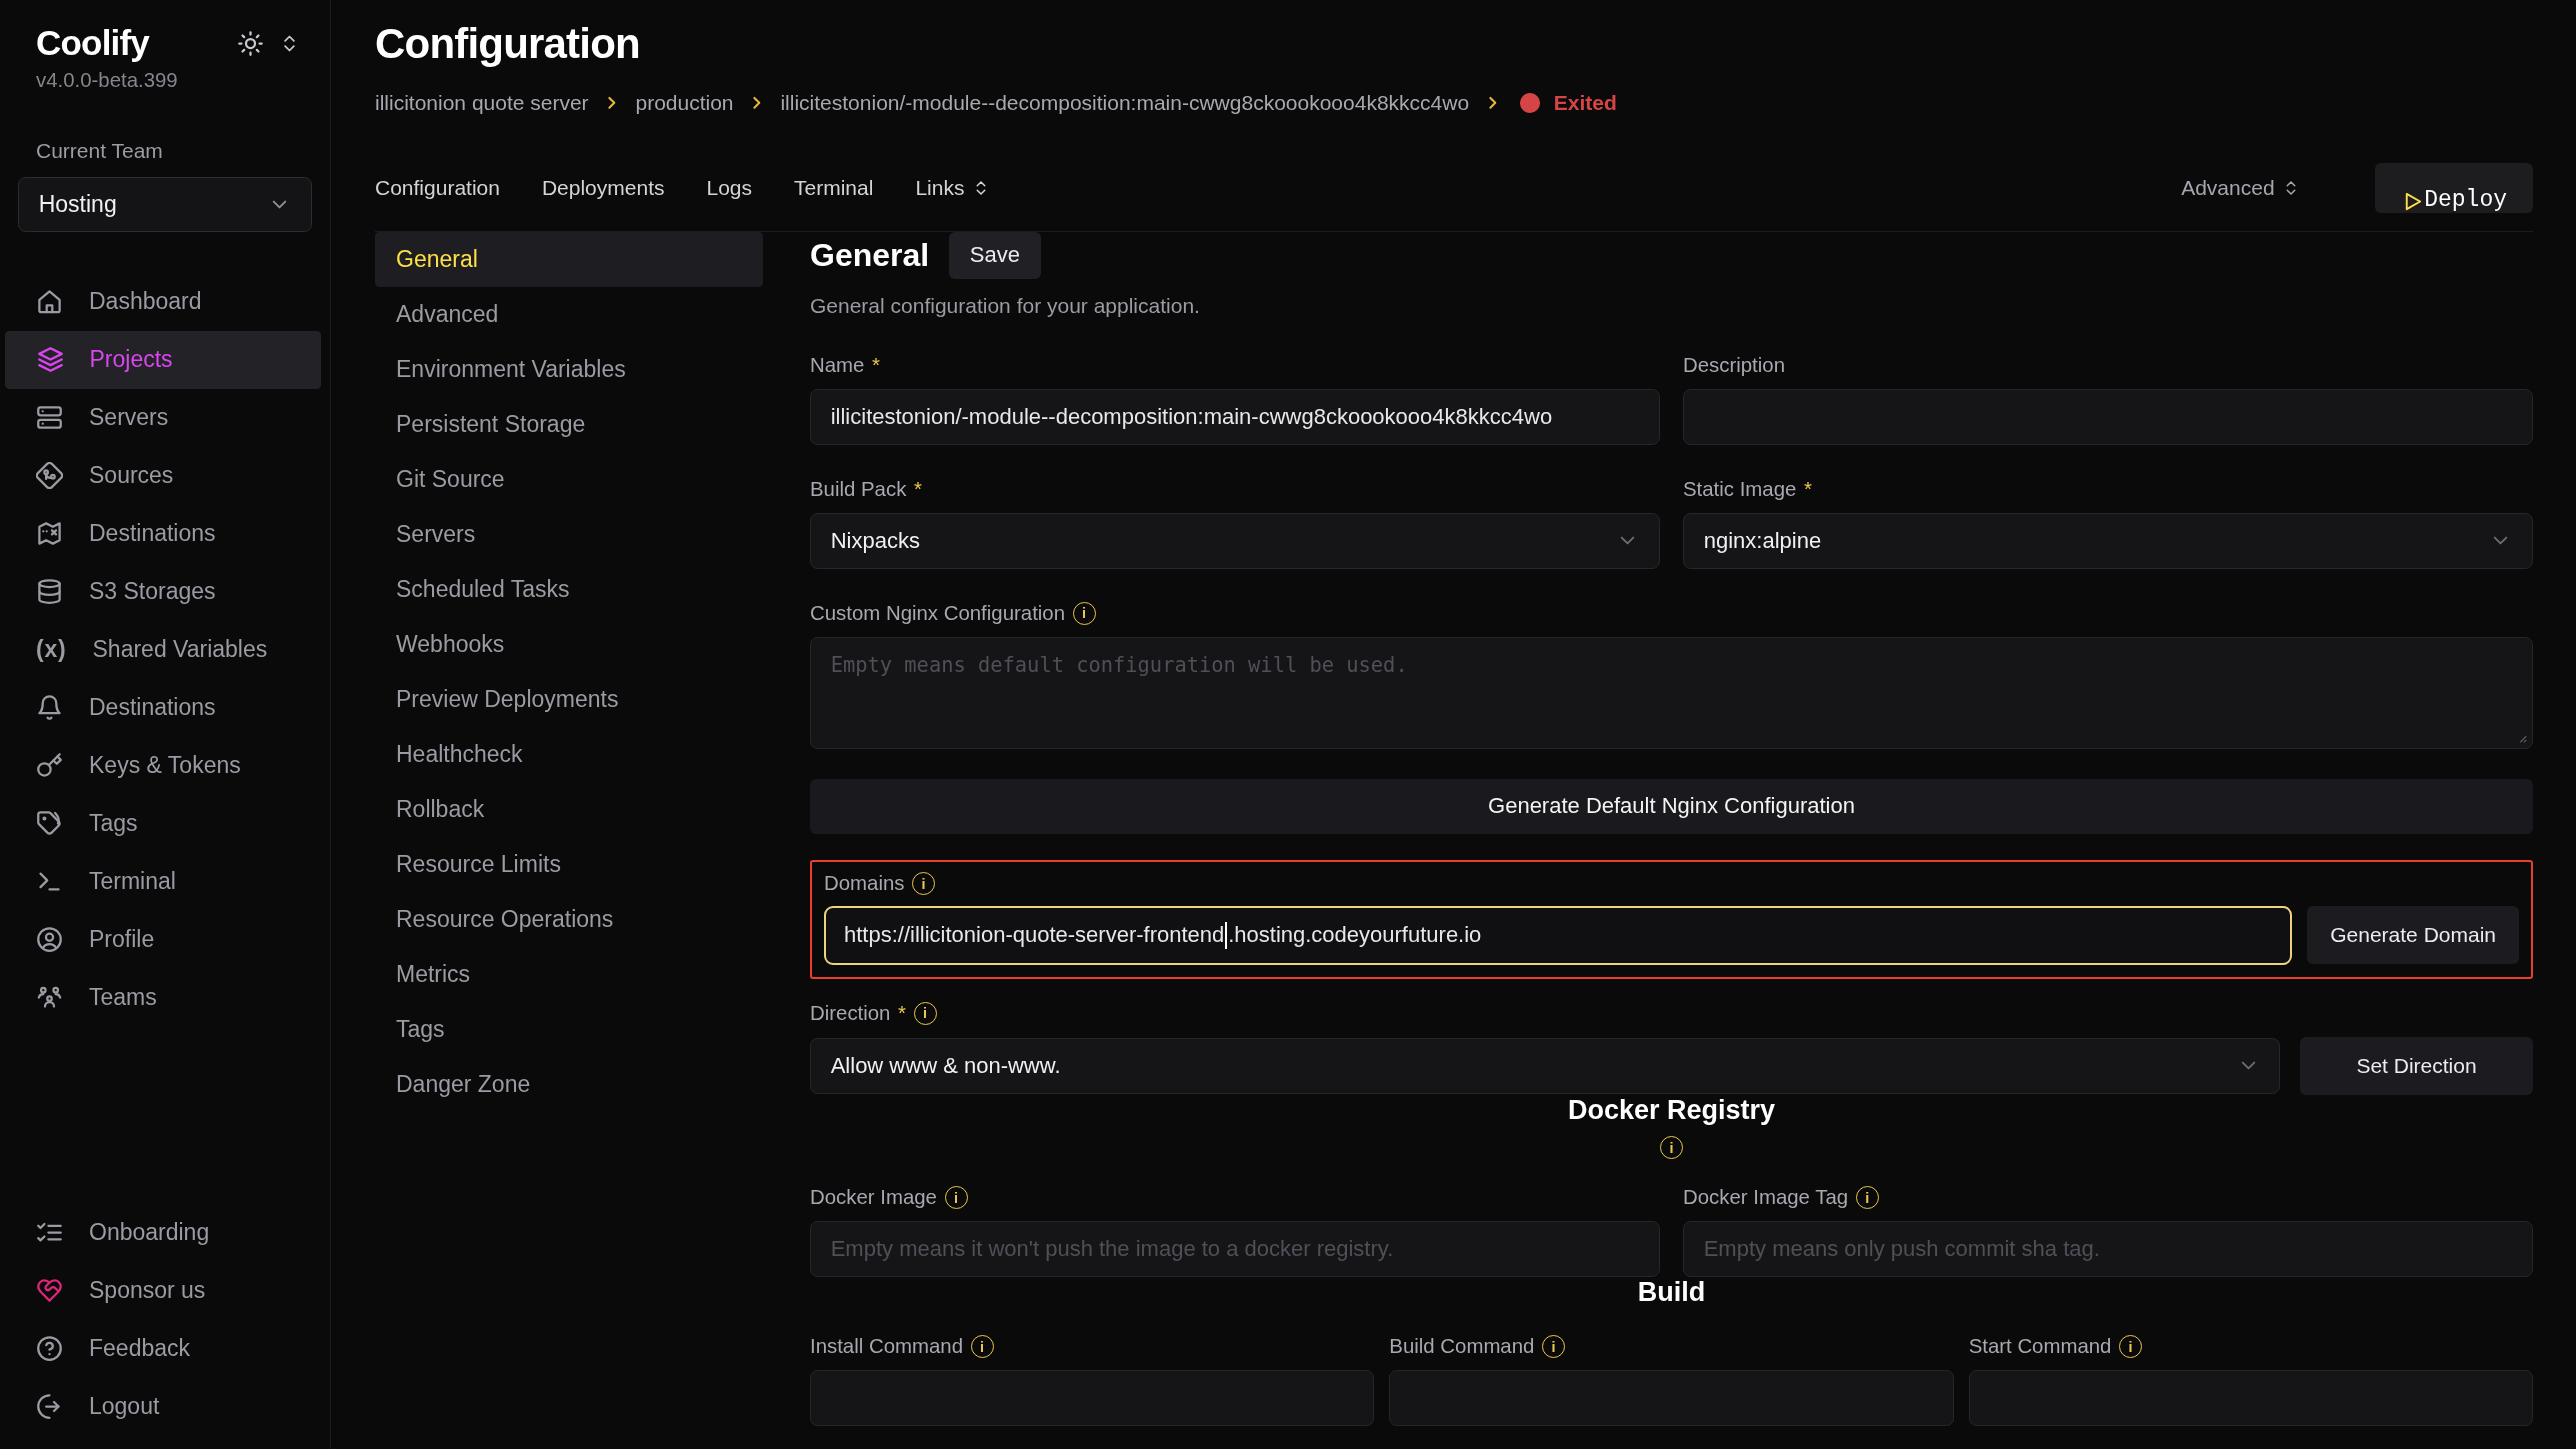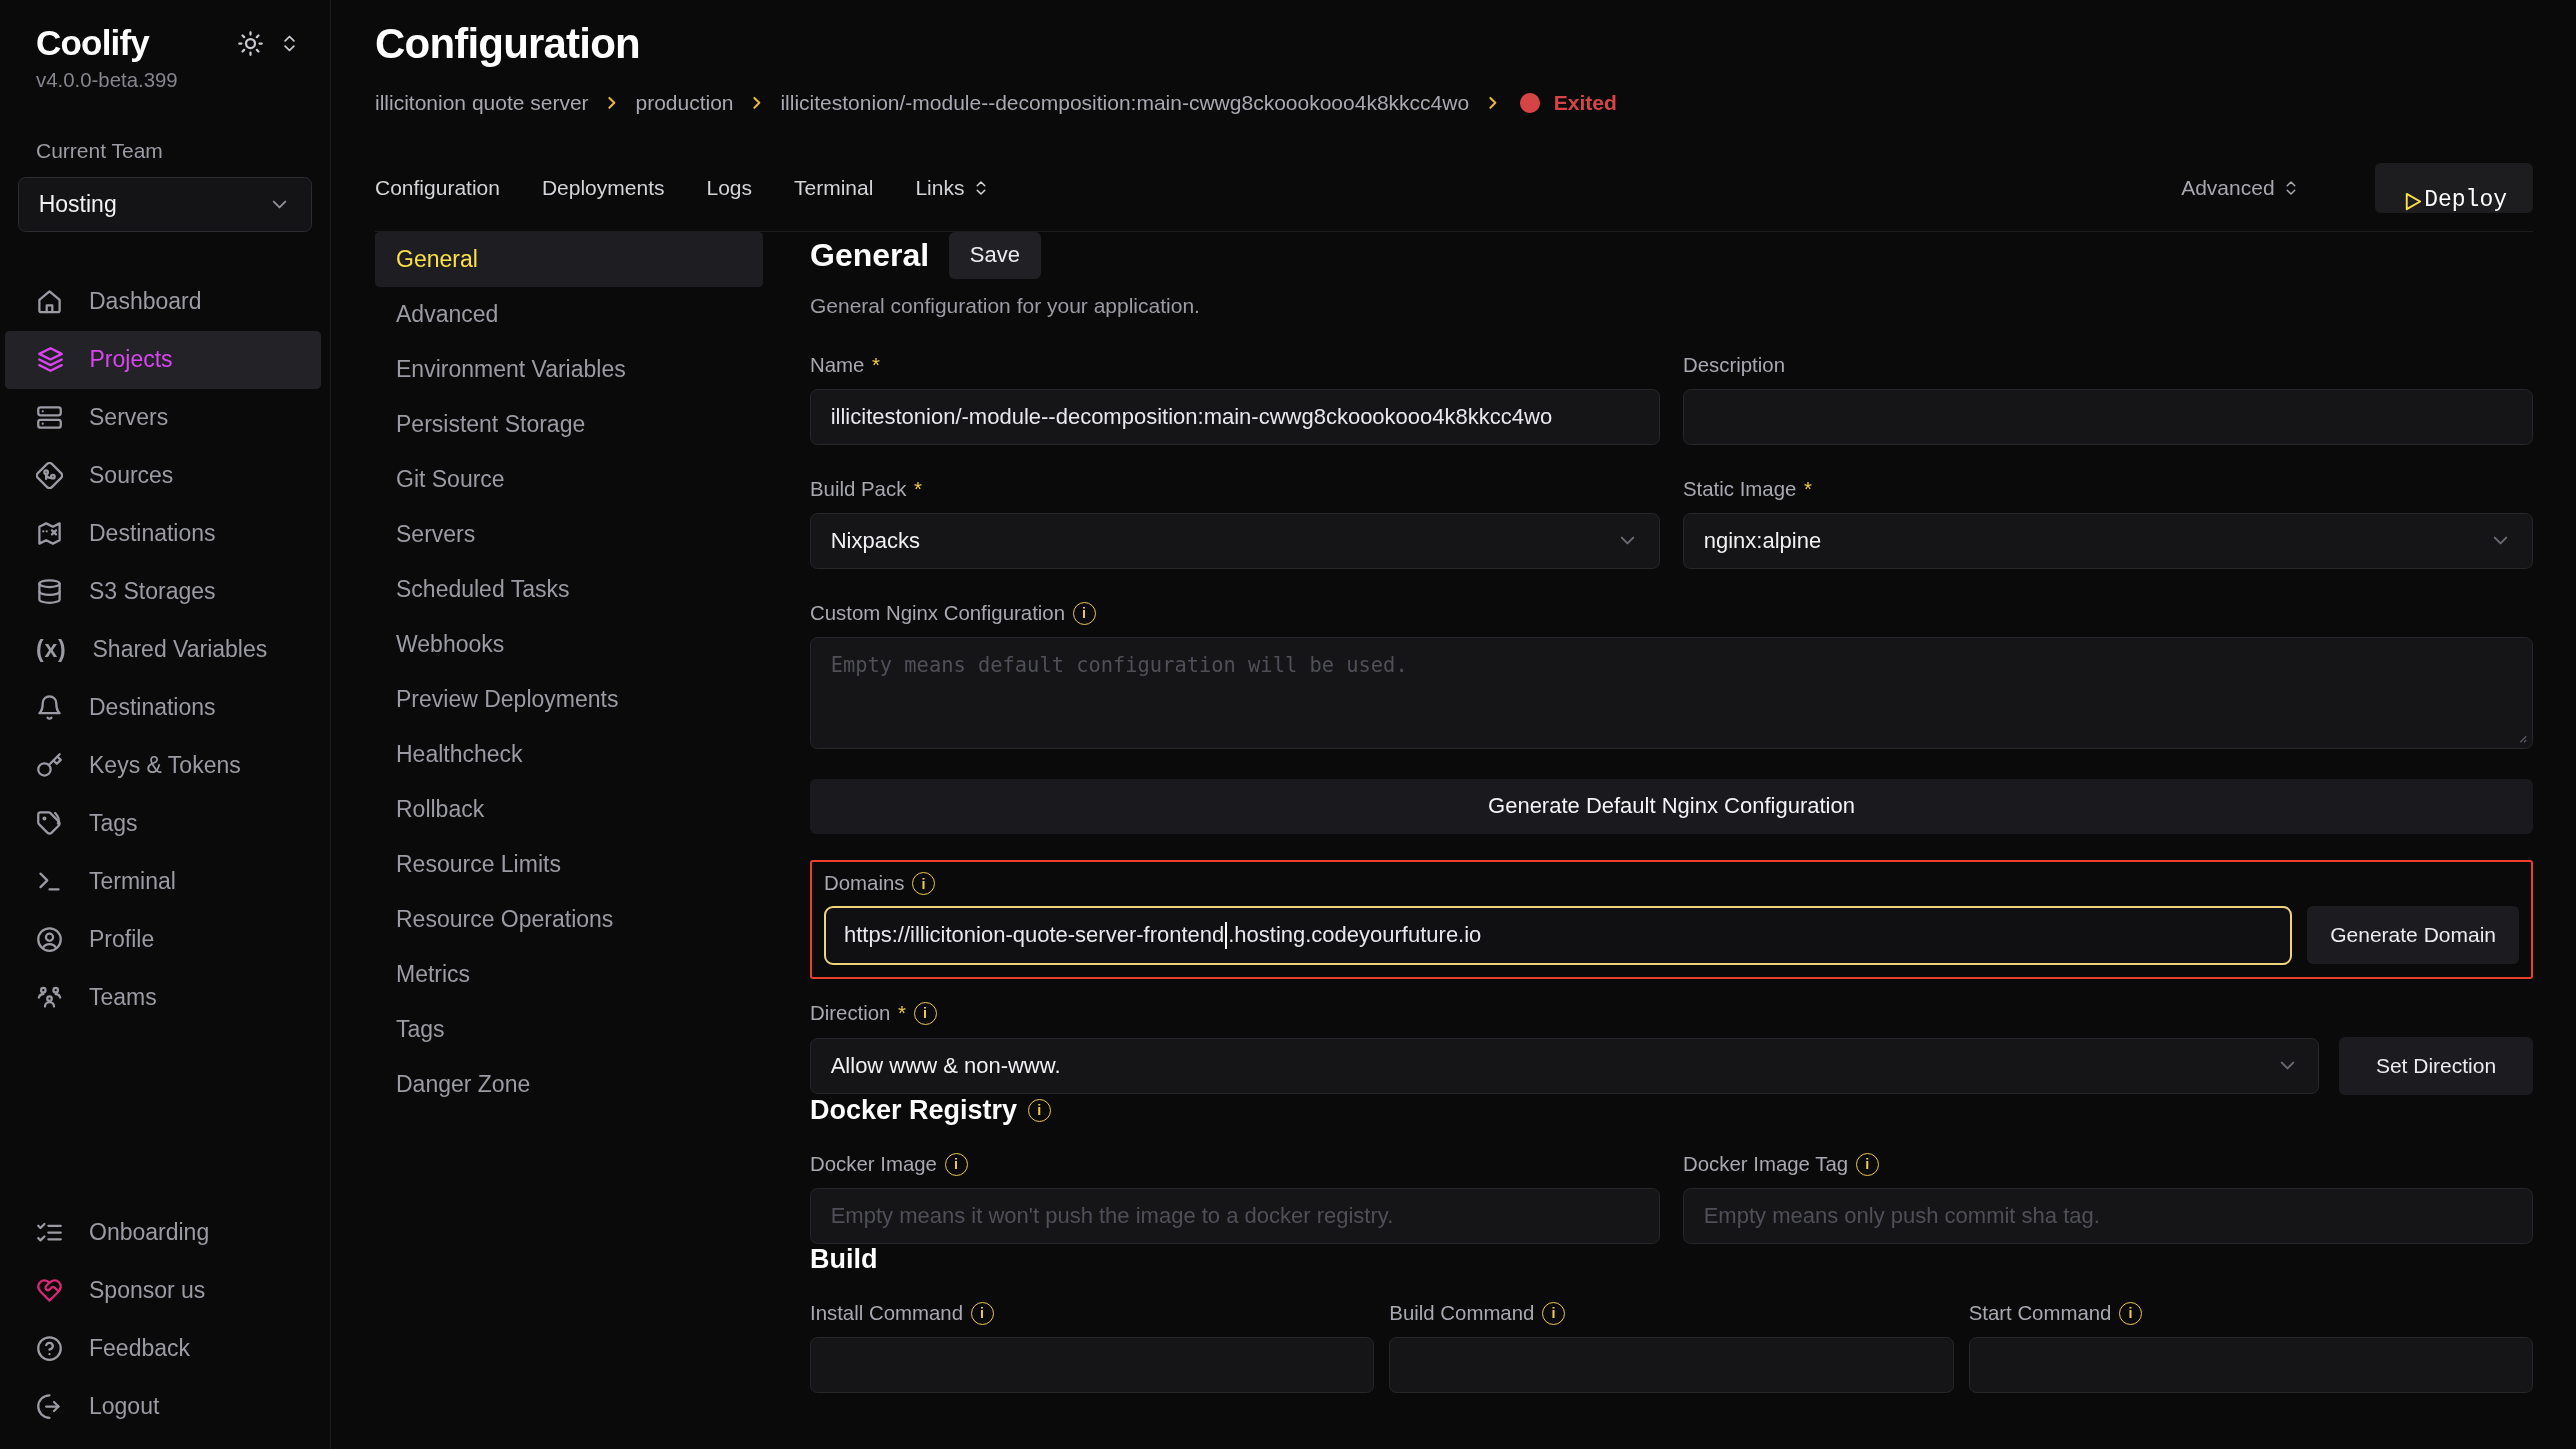--- a/index.html
+++ b/index.html
@@ -64,21 +64,21 @@
   .deploy-btn svg { color:#fde047; }
 
   .content { display:flex; }
   .subnav { width:388px; flex:none; display:flex; flex-direction:column; }
   .subnav-item { height:55px; display:flex; align-items:center; padding:0 21px; font-size:23px; color:#9b9ba3; cursor:pointer; }
   .subnav-item.active { background:#1e1e22; border-radius:4.5px; color:#fde047; }
 
   .form { flex:1; margin-left:47px; }
   .heading-row { display:flex; align-items:center; gap:19.7px; }
   h2.sec-title { margin:0; font-size:32px; font-weight:bold; color:#fff; }
-  h3.sub-title { margin:0; font-size:27px; font-weight:bold; color:#fff; display:flex; align-items:center; gap:10.6px; }
+  h3.sub-title { margin:0; font-size:27px; font-weight:bold; color:#fff; display:flex; align-items:center; gap:10.6px;flex-direction:column; }
   .save-btn { height:47px; padding:0 21px; background:#212125; border:none; border-radius:6px; font-size:22px; color:#ececf0; cursor:pointer; font-family:inherit; }
   .subtitle { margin-top:15px; font-size:21px; color:#9b9ba3; }
 
   .row2 { display:grid; grid-template-columns:1fr 1fr; gap:23px; }
   .row3 { display:grid; grid-template-columns:1fr 1fr 1fr; gap:15px; }
   .mt48 { margin-top:36px; } .mt44 { margin-top:33px; }
   .mt36 { margin-top:27px; } .mt30 { margin-top:23px; }
   .mt96 { margin-top:73px; }
 
   .field-label { font-size:20.4px; color:#a8a8b0; display:flex; align-items:center; gap:7.6px; margin-bottom:12px; }
@@ -119,21 +119,21 @@
     border-radius:9px; padding:0 18px; display:flex; align-items:center;
     font-size:22px; color:#e8e8ec; cursor:text;
   }
   .caret { display:inline-block; width:2.3px; height:27px; background:#ffffff; margin:0 0.8px; }
   .side-btn {
     flex:none; height:58px; padding:0 23px; background:#1c1c20; border:none;
     border-radius:6px; font-size:21px; color:#ececf0; cursor:pointer; font-family:inherit;
   }
   .direction-row { display:flex; align-items:center; gap:19.7px; }
   .direction-row .select-box { flex:1; }
-  .direction-row .side-btn { width:194px; }
+  .direction-row .side-btn { width:233px; }
 
   .resize-handle { position:absolute; right:6px; bottom:6px; color:#5a5a62; }
   .textarea-wrap { position:relative; }
 </style>
 </head>
 <body>
 
 <div class="root">
 
   <aside class="sidebar">

